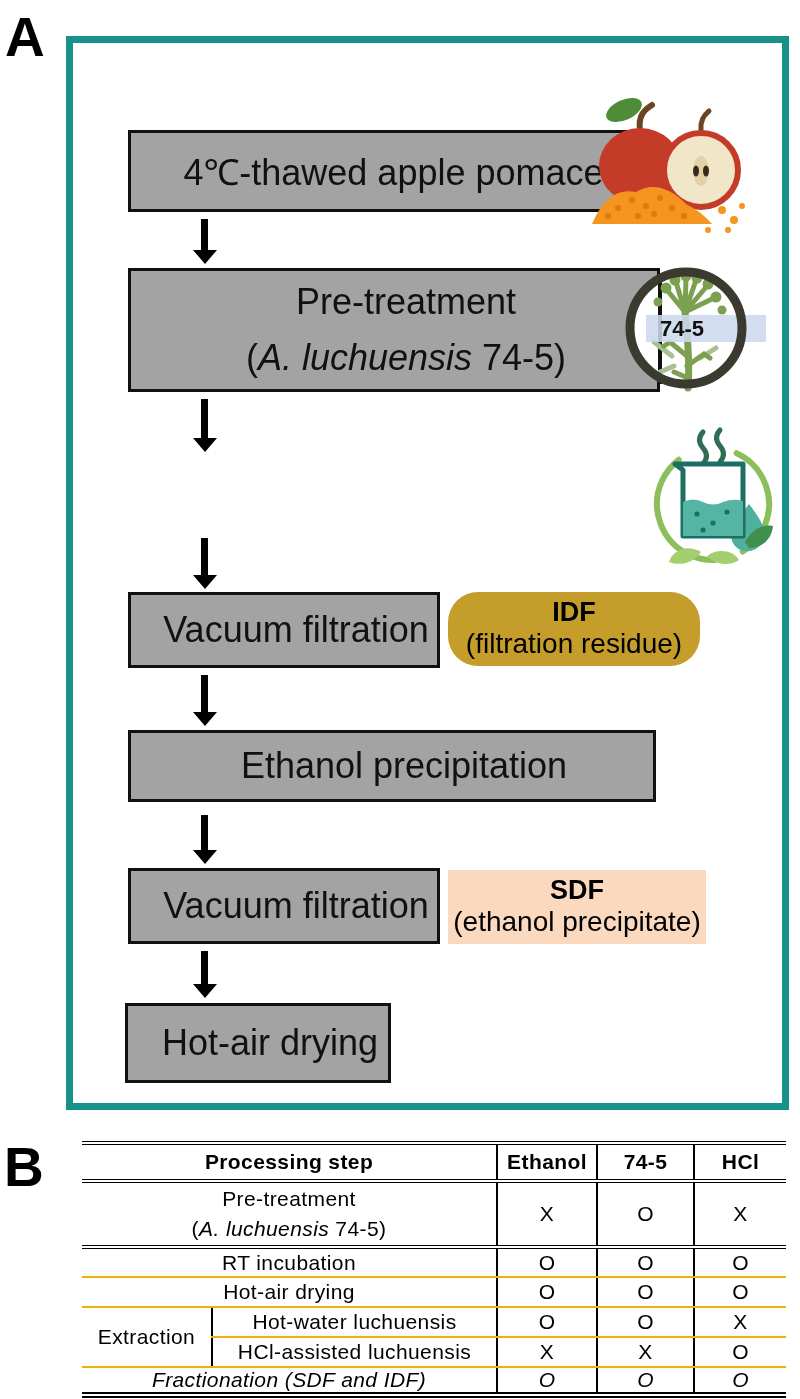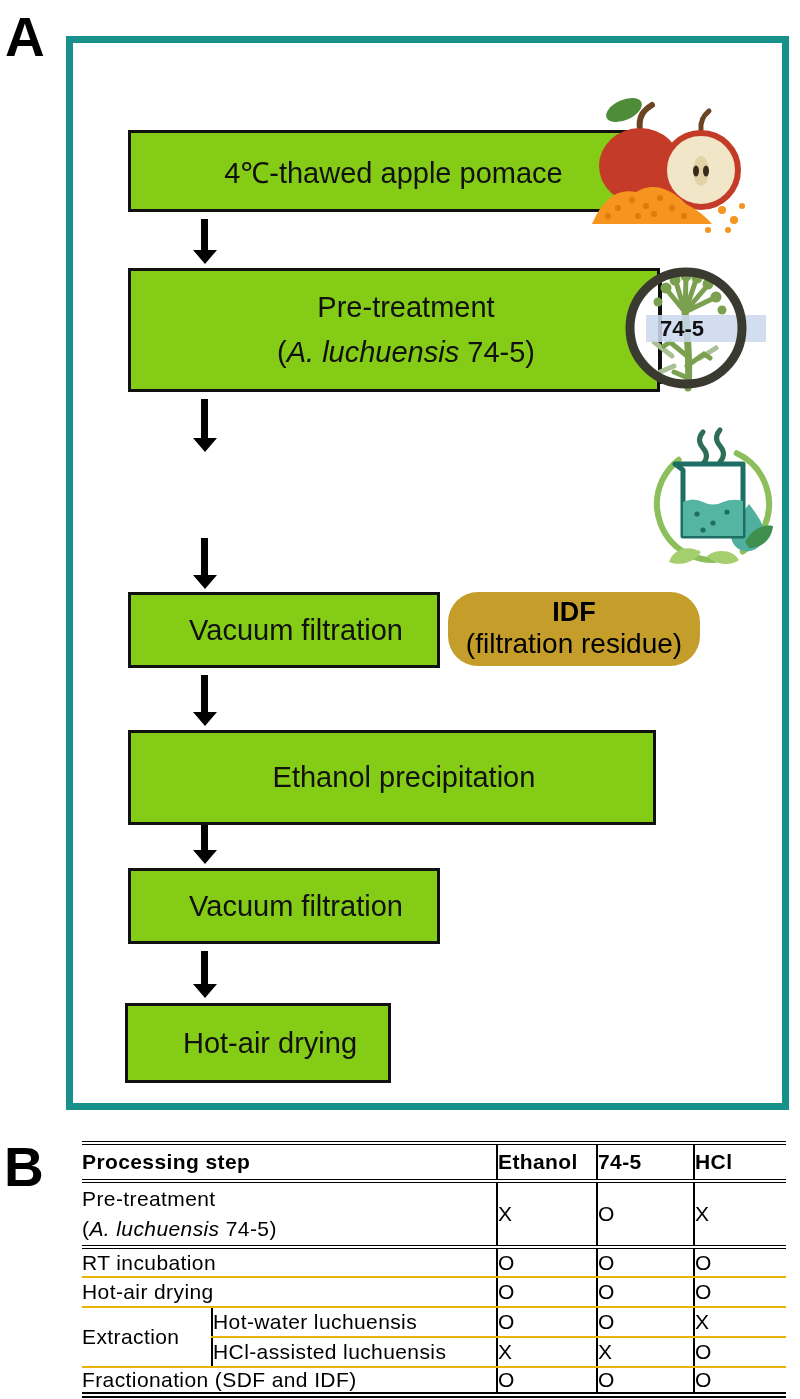--- a/index.html
+++ b/index.html
@@ -10,28 +10,28 @@
   #label-a { left:5px; top:10px; }
   #label-b { left:4px; top:1140px; }
 
   
   .teal-frame { position:absolute; left:66px; top:36px; width:723px; height:1074px; border:7px solid #17918a; }
   .title-box { position:absolute; left:88px; top:10px; width:385px; height:55px; background:#1fdfd6;
                display:flex; align-items:center; justify-content:center;
                font-size:35px; font-weight:bold; letter-spacing:.5px; }
 
   
-  .flow-box { position:absolute; background:#84cc16; border:3px solid #111;
+  .flow-box { position:absolute; background:#a3a3a3; border:3px solid #111;
               display:flex; flex-direction:column; align-items:center; justify-content:center;
-              font-size:29px; color:#111; text-align:center; z-index:1;padding-left:24px; }
+              font-size:36px; color:#111; text-align:center; z-index:1;padding-left:24px; }
   #box1 { left:128px; top:130px; width:507px; height:82px; }
   #box2 { left:128px; top:268px; width:532px; height:124px; line-height:1.55; }
   #box3 { left:128px; top:455px; width:529px; height:76px; }
   #box4 { left:128px; top:592px; width:312px; height:76px; }
-  #box5 { left:128px; top:730px; width:528px; height:95px; }
+  #box5 { left:128px; top:730px; width:528px; height:72px; }
   #box6 { left:128px; top:868px; width:312px; height:76px; }
   #box7 { left:125px; top:1003px; width:266px; height:80px; }
 
   
   .arrow { position:absolute; left:201px; width:7px; background:#000; z-index:0; }
   .arrow::after { content:""; position:absolute; left:50%; transform:translateX(-50%);
                   bottom:-13px; width:0; height:0;
                   border-left:12px solid transparent; border-right:12px solid transparent;
                   border-top:14px solid #000; }
   #arr1 { top:219px; height:32px; }
@@ -51,25 +51,25 @@
 
   .icon-abs { position:absolute; z-index:2; }
   #apple-icon { left:588px; top:86px; }
   #strain-icon { left:616px; top:260px; }
   #beaker-icon { left:645px; top:424px; }
 
   
   .b-table { position:absolute; left:82px; top:1141px; width:704px; border-collapse:collapse;
              font-size:21px; color:#000; table-layout:fixed;
              border-top:4px double #000; border-bottom:6px double #000; }
-  .b-table th, .b-table td { text-align:left; vertical-align:middle; padding:0; font-weight:normal; letter-spacing:.4px; }
+  .b-table th, .b-table td { text-align:center; vertical-align:middle; padding:0; font-weight:normal; letter-spacing:.4px; }
   .b-table tr.hdr > th { font-weight:bold; border-bottom:4px double #000; height:38px; font-size:21px; }
   .b-table tr.pretreat > td { border-bottom:4px double #000; height:66px; }
   .b-table tr.r > td { border-bottom:2px solid #eab308; height:30px; }
-  .b-table tr.last > td { border-bottom:none; height:27px; }
+  .b-table tr.last > td { border-bottom:none; height:27px;font-style:italic; }
   .b-table .vline { border-left:2px solid #000; }
   .pre-lines { line-height:1.45; }
   i { }
 </style>
 </head>
 <body>
 
 <div class="stage">
 
   <div class="panel-label" id="label-a">A</div>
@@ -90,20 +90,24 @@
   <div class="arrow" id="arr1"></div>
   <div class="arrow" id="arr2"></div>
   <div class="arrow" id="arr3"></div>
   <div class="arrow" id="arr4"></div>
   <div class="arrow" id="arr5"></div>
   <div class="arrow" id="arr6"></div>
 
   <div class="output-box" id="idf-box">
     <div class="output-title">IDF</div>
     <div class="output-sub">(filtration residue)</div>
+  </div>
+  <div class="output-box" id="sdf-box">
+    <div class="output-title">SDF</div>
+    <div class="output-sub">(ethanol precipitate)</div>
   </div>
 
   <svg class="icon-abs" id="apple-icon" width="168" height="148" viewBox="0 0 168 148">
     <path d="M52 44 C50 30 56 24 64 19" stroke="#6b4423" stroke-width="6" fill="none" stroke-linecap="round"></path>
     <ellipse cx="36" cy="24" rx="19" ry="10" fill="#4e8c3a" transform="rotate(-24 36 24)"></ellipse>
     <ellipse cx="52" cy="80" rx="41" ry="38" fill="#c43b28"></ellipse>
     <path d="M113 44 C112 35 116 29 121 25" stroke="#6b4423" stroke-width="5" fill="none" stroke-linecap="round"></path>
     <circle cx="113" cy="84" r="37" fill="#f2e6c9" stroke="#c43b28" stroke-width="6"></circle>
     <ellipse cx="113" cy="85" rx="8" ry="15" fill="#e3d2a8"></ellipse>
     <ellipse cx="108" cy="85" rx="3" ry="5.5" fill="#39291a"></ellipse>

